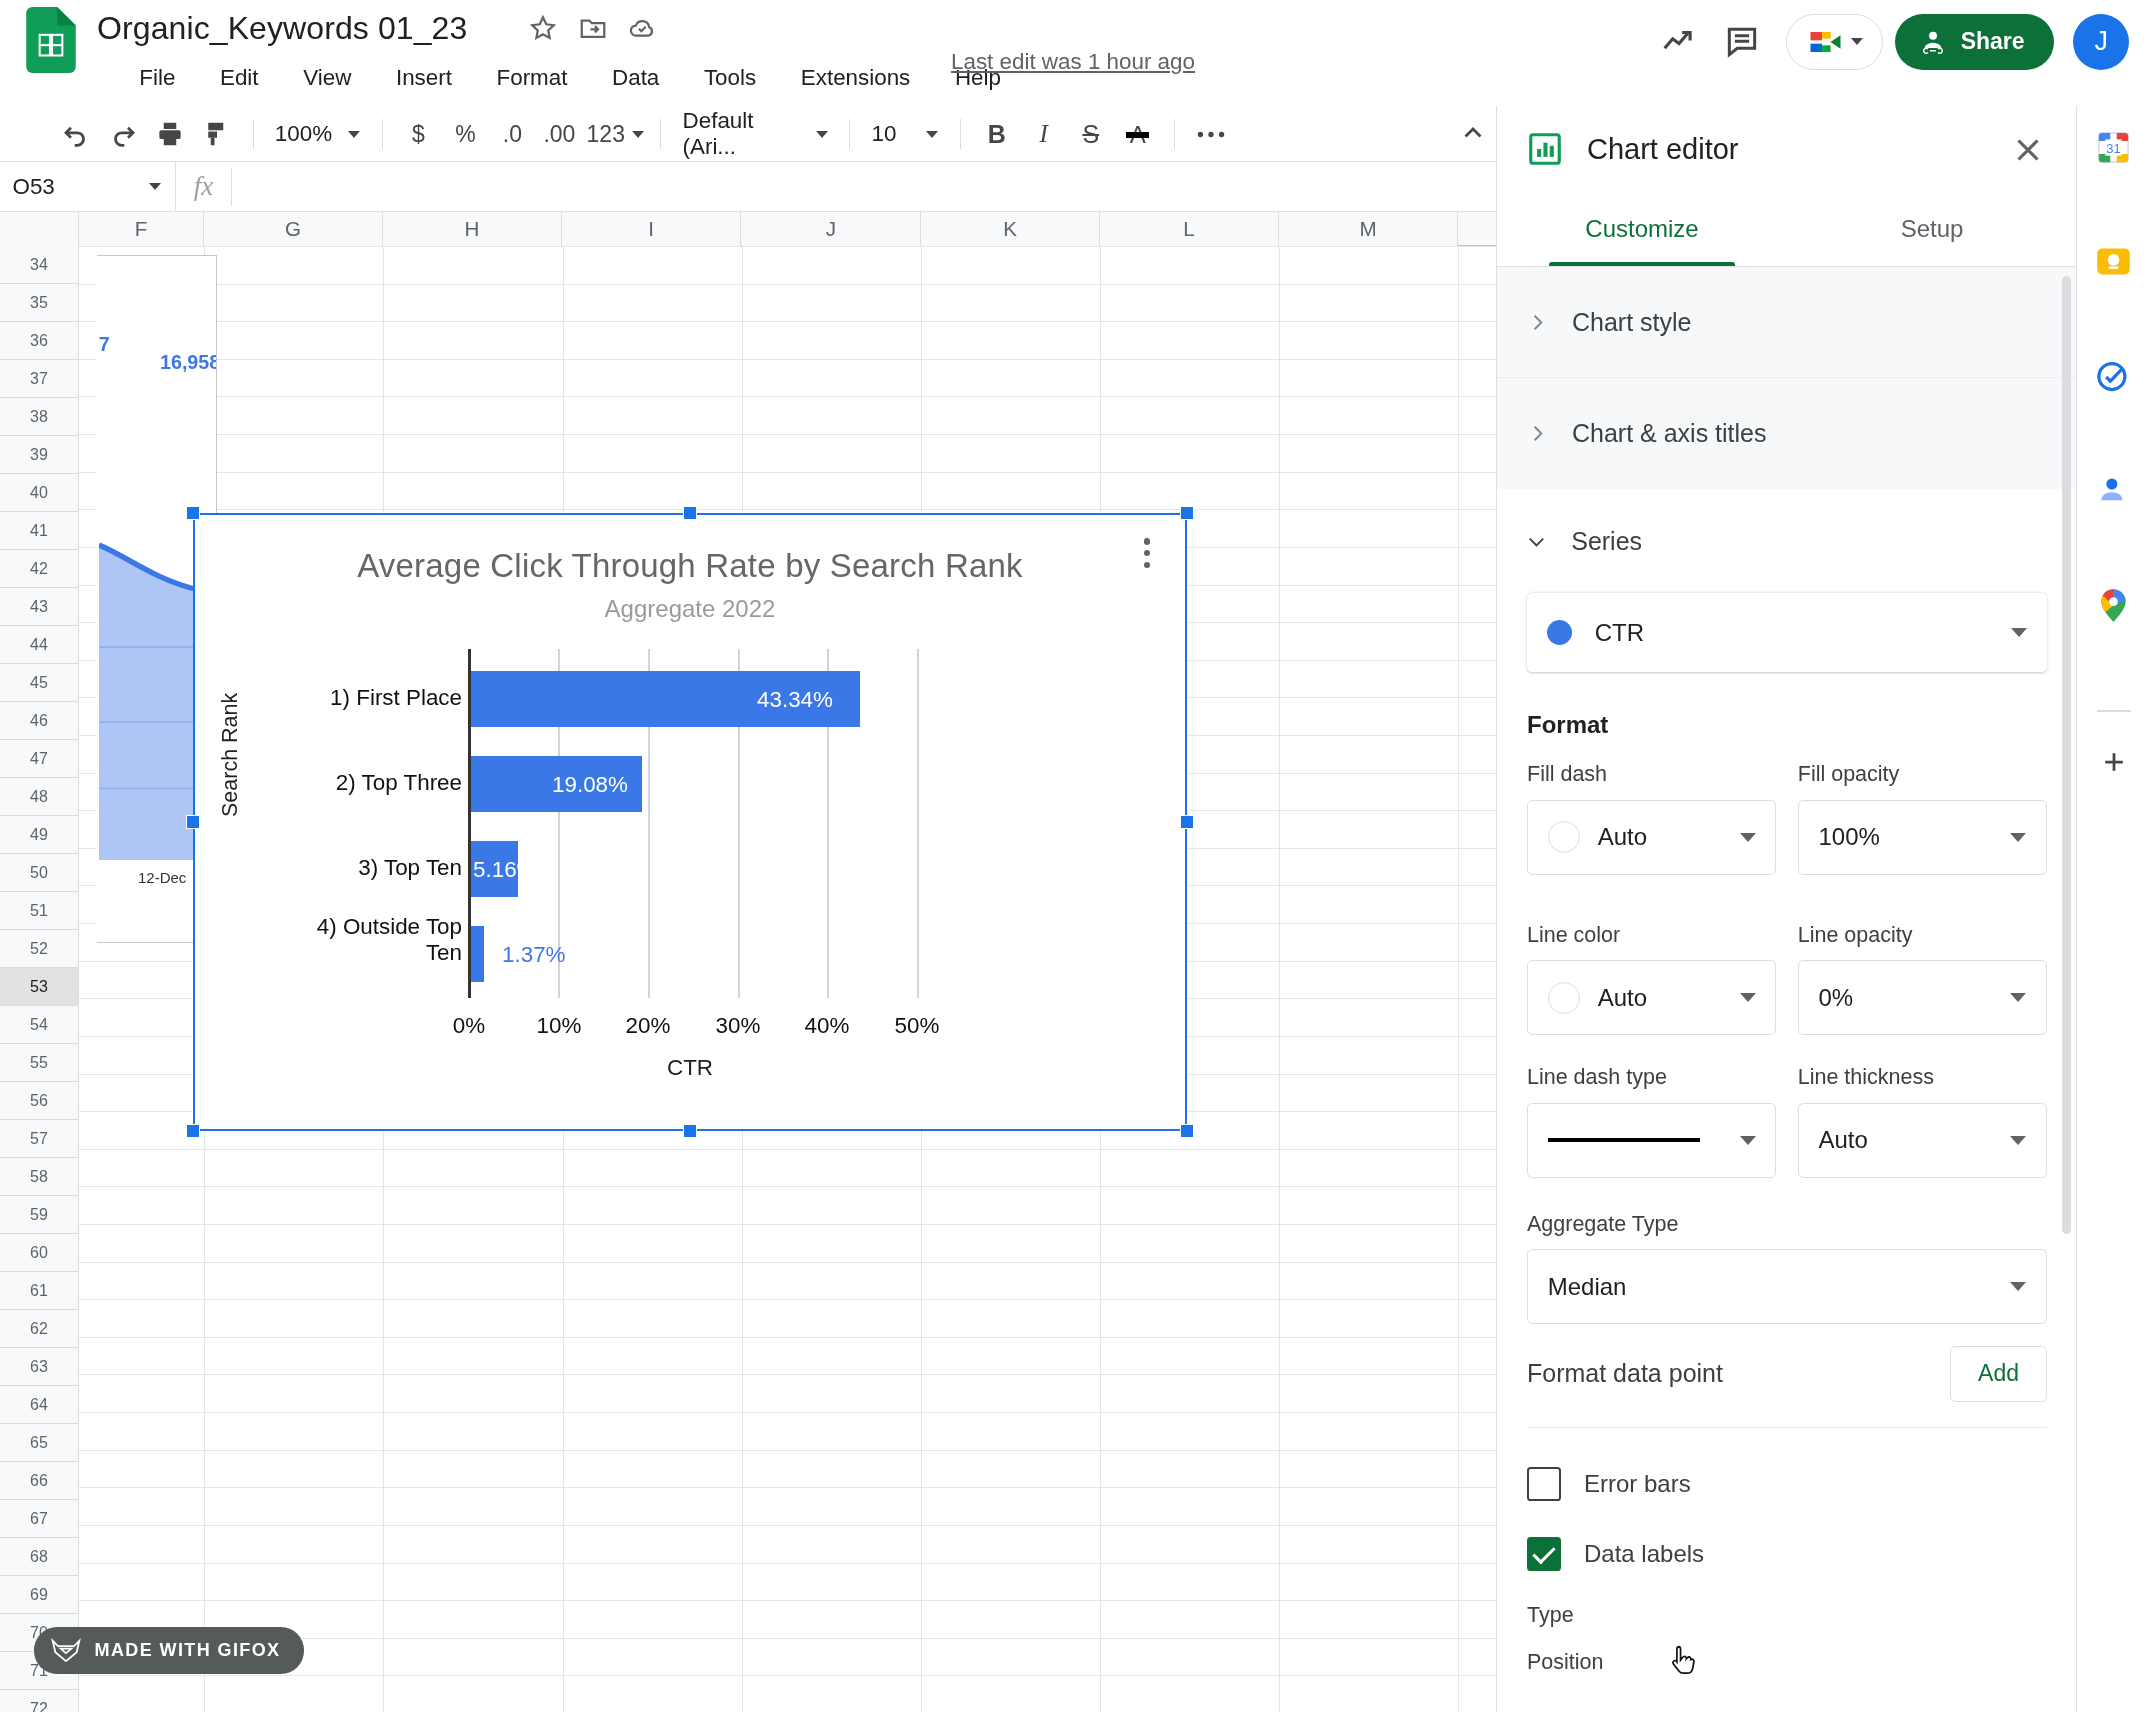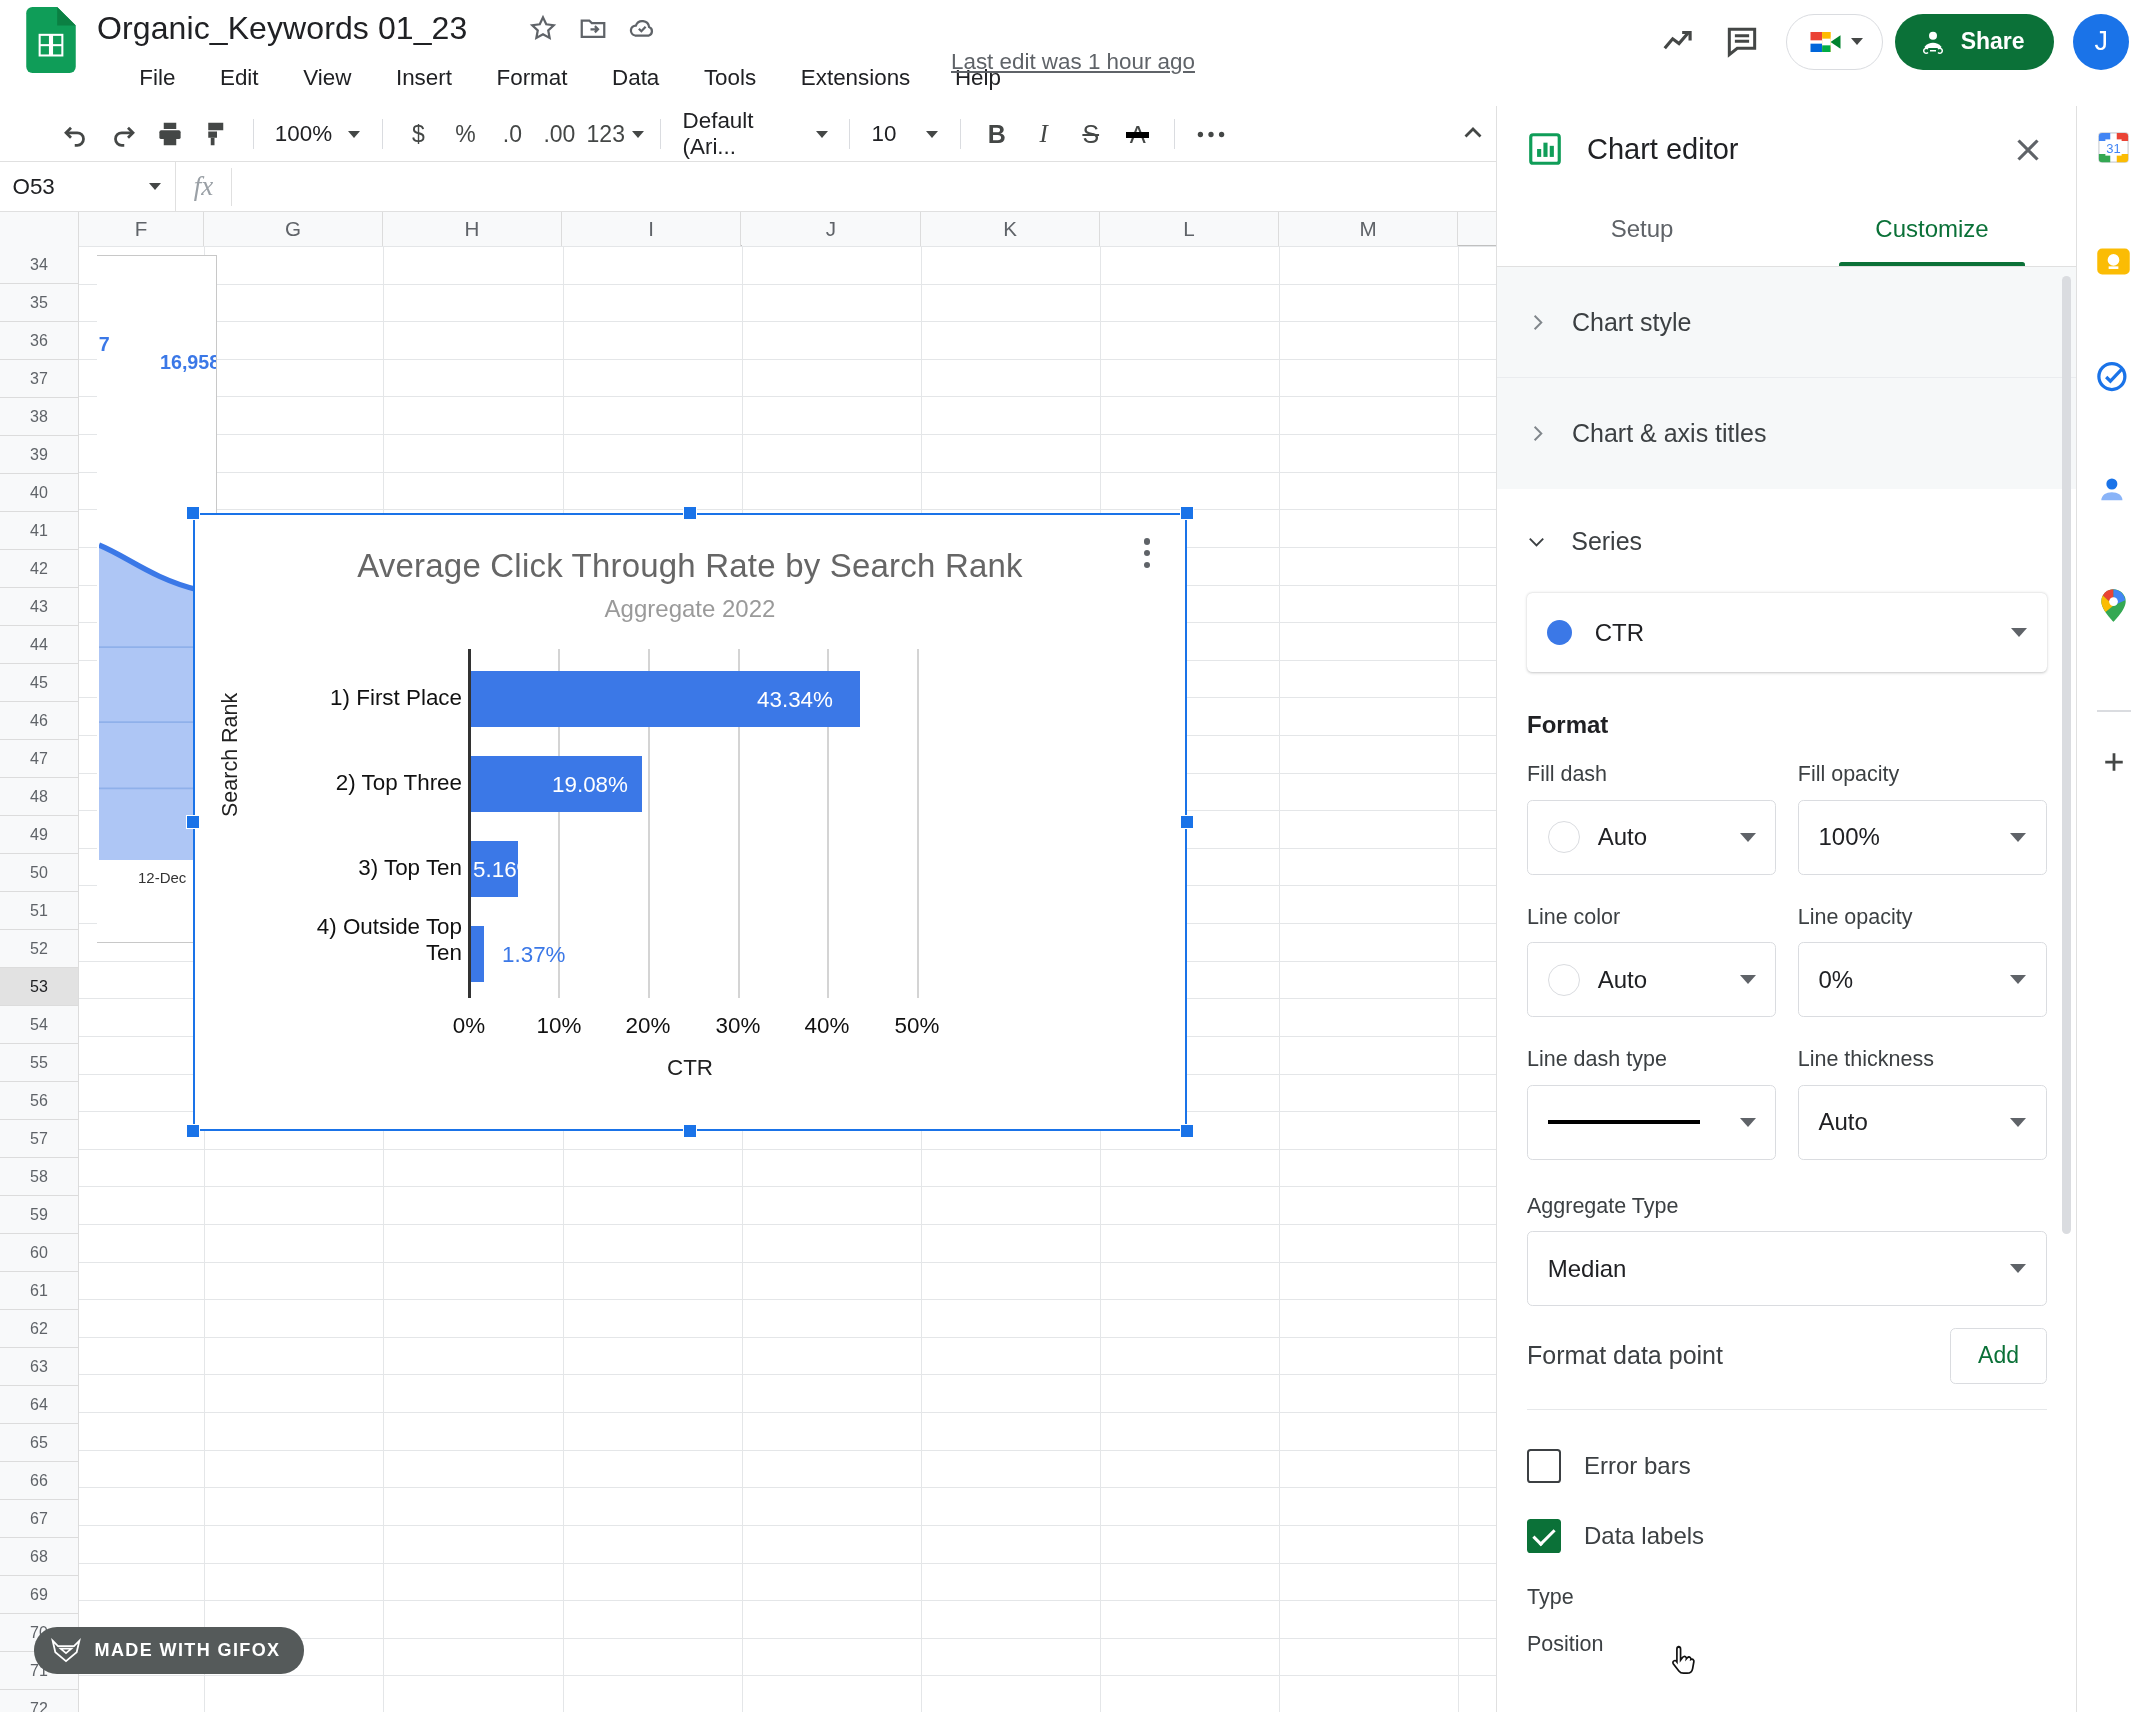--- a/index.html
+++ b/index.html
@@ -624,22 +624,22 @@
       </span>
       <span class="ptitle">Chart editor</span>
       <span class="panel-close">
         <svg width="38" height="38" viewBox="0 0 24 24" fill="none" stroke="#5f6368" stroke-width="2">
           <path d="M6 6l12 12M18 6L6 18"></path>
         </svg>
       </span>
     </div>
 
     <div class="panel-tabs">
+      <div class="ptab active">Customize</div>
       <div class="ptab">Setup</div>
-      <div class="ptab active">Customize</div>
     </div>
 
     <div class="panel-body">
 
       <div class="collapsed-row sep">
         <span class="chev">
           <svg width="23" height="23" viewBox="0 0 24 24" fill="none" stroke="#80868b" stroke-width="2">
               <path d="M9 5l7 7-7 7"></path>
             </svg>
         </span>
@@ -684,21 +684,21 @@
           </div>
           <div>
             <div class="fieldlabel">Fill opacity</div>
             <div class="selectbox">
               <span>100%</span>
               <span class="arrow"></span>
             </div>
           </div>
         </div>
 
-        <div class="grid2" style="margin-top:30px">
+        <div class="grid2" style="margin-top:48px">
           <div>
             <div class="fieldlabel">Line color</div>
             <div class="selectbox">
               <span class="ring"></span>
               <span>Auto</span>
               <span class="arrow"></span>
             </div>
           </div>
           <div>
             <div class="fieldlabel">Line opacity</div>

